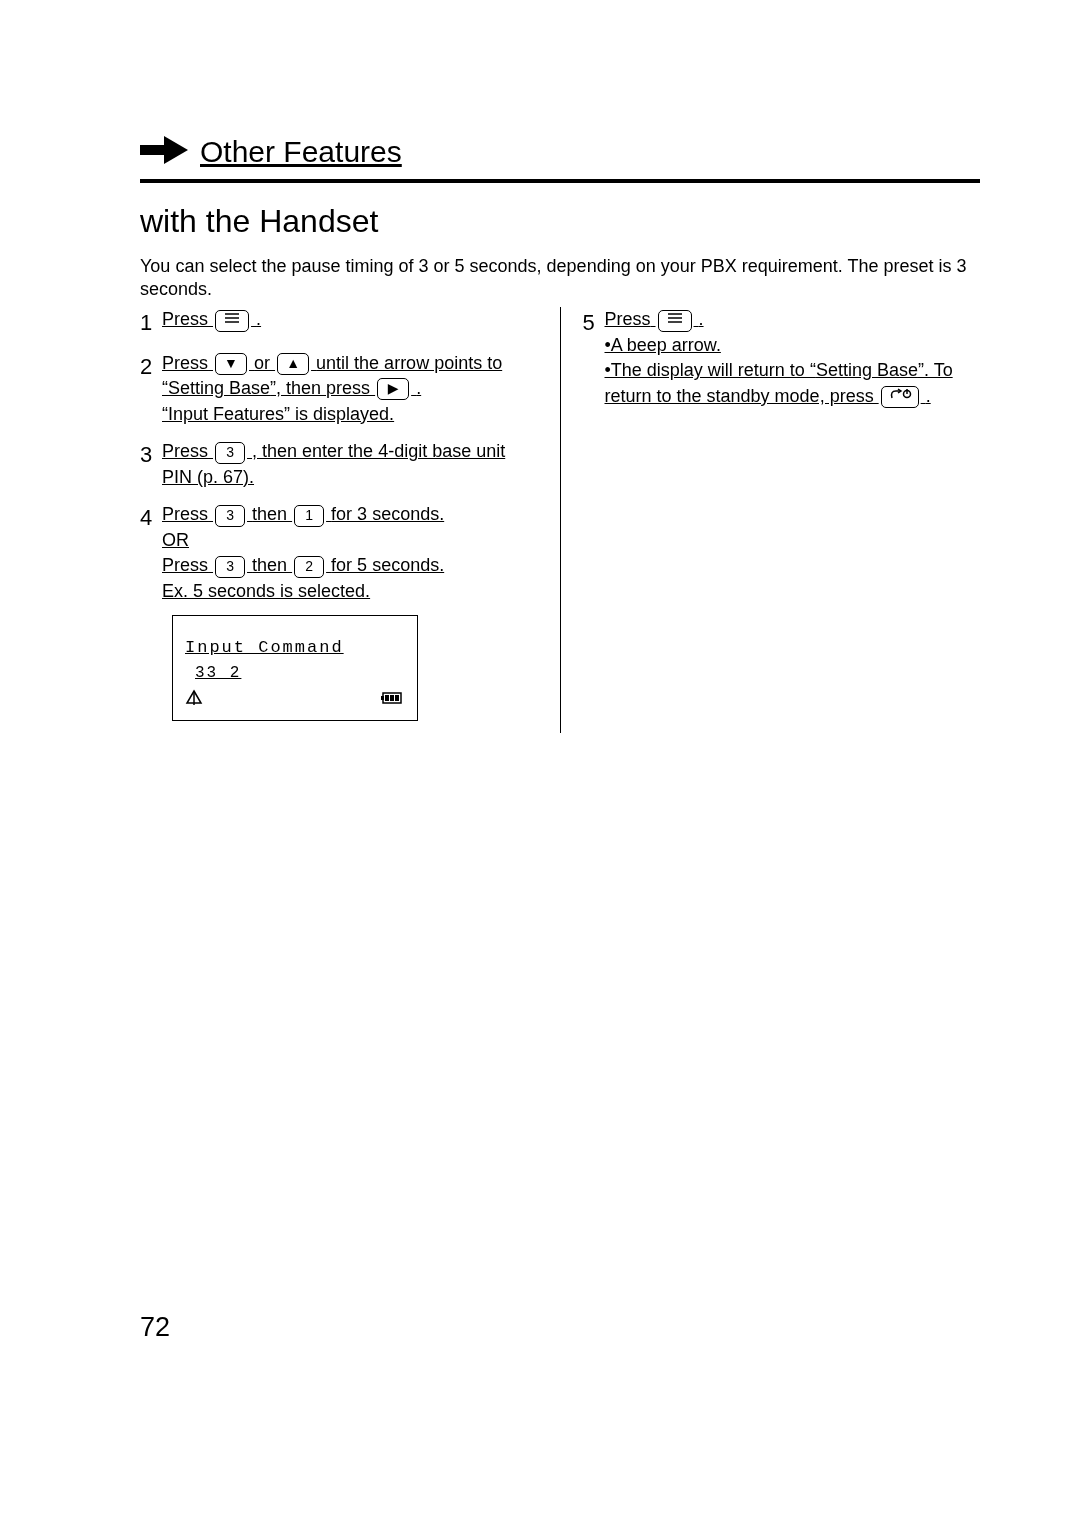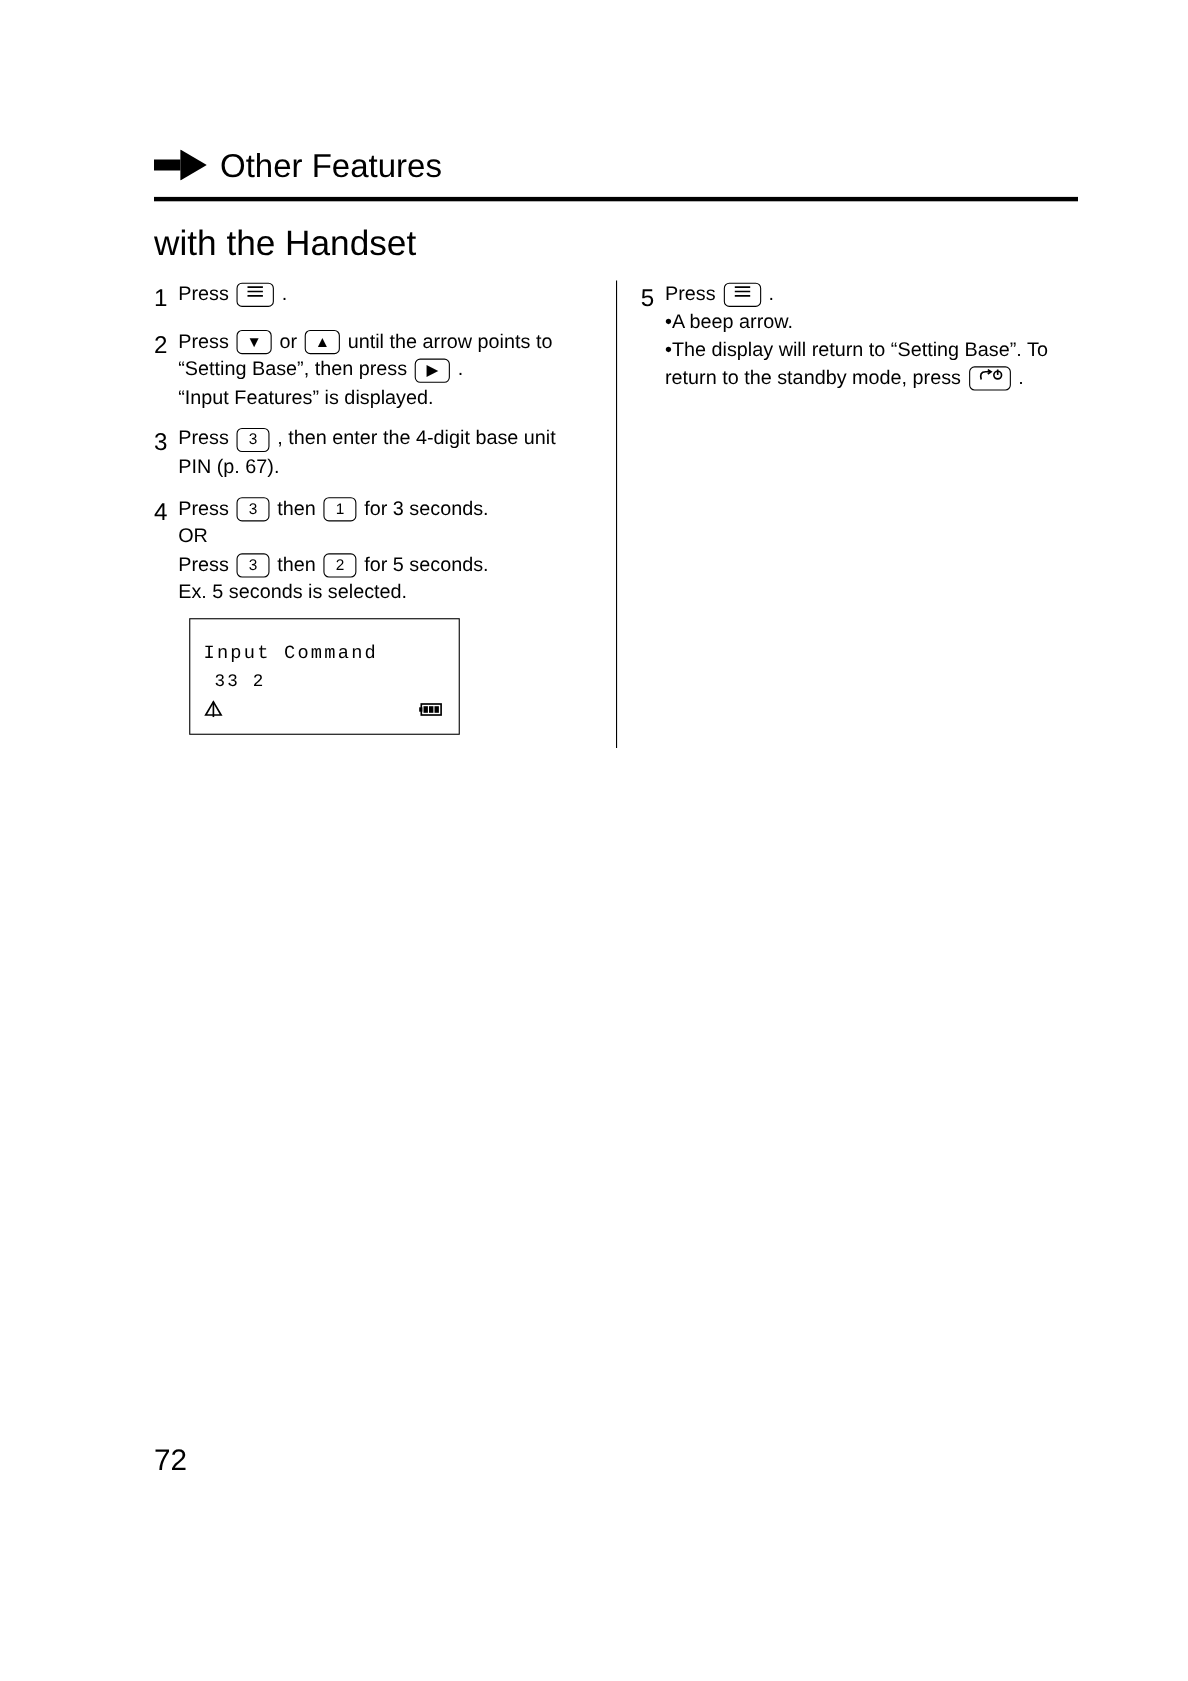--- a/index.html
+++ b/index.html
@@ -18,20 +18,21 @@
     }
     .arrow-block {
       display: inline-block;
       vertical-align: middle;
       margin-right: 12px;
     }
     .header-row {
       display: flex;
       align-items: flex-end;
       margin-bottom: 10px;
+      text-decoration: underline;
     }
     .section-title {
       font-size: 30px;
       font-weight: normal;
     }
     .hr {
       border: none;
       border-top: 4px solid #000;
       margin: 4px 0 14px 0;
     }
@@ -67,20 +68,21 @@
       line-height: 1.42;
     }
     .step-num {
       width: 22px;
       flex-shrink: 0;
       font-size: 22px;
       font-weight: normal;
     }
     .step-body {
       flex: 1;
+      text-decoration: underline;
     }
     .key {
       display: inline-block;
       border: 1.5px solid #000;
       border-radius: 5px;
       min-width: 22px;
       height: 20px;
       padding: 0 3px;
       vertical-align: middle;
       line-height: 18px;
@@ -140,20 +142,21 @@
     </span>
     <span class="section-title">Other Features</span>
   </div>
 
   <hr class="hr">
 
   <div class="subtitle">
     <span>with the Handset</span><br>
   </div>
 
+  <div class="intro">You can select the pause timing of 3 or 5 seconds, depending on your PBX requirement. The preset is 3 seconds.</div>
 
   <div class="columns">
 
     <div class="col col-left">
 
       <div class="step">
         <div class="step-num">1</div>
         <div class="step-body">
           <span>Press</span>
           <span class="key menu">

